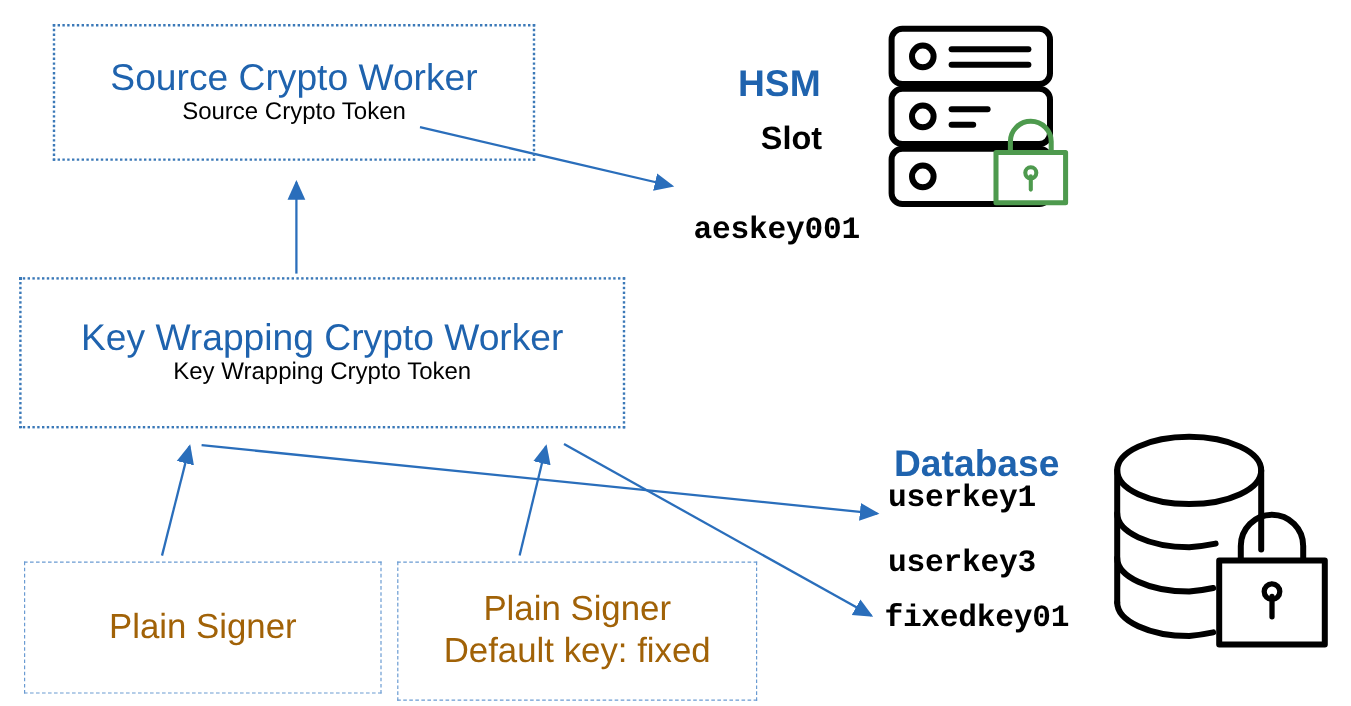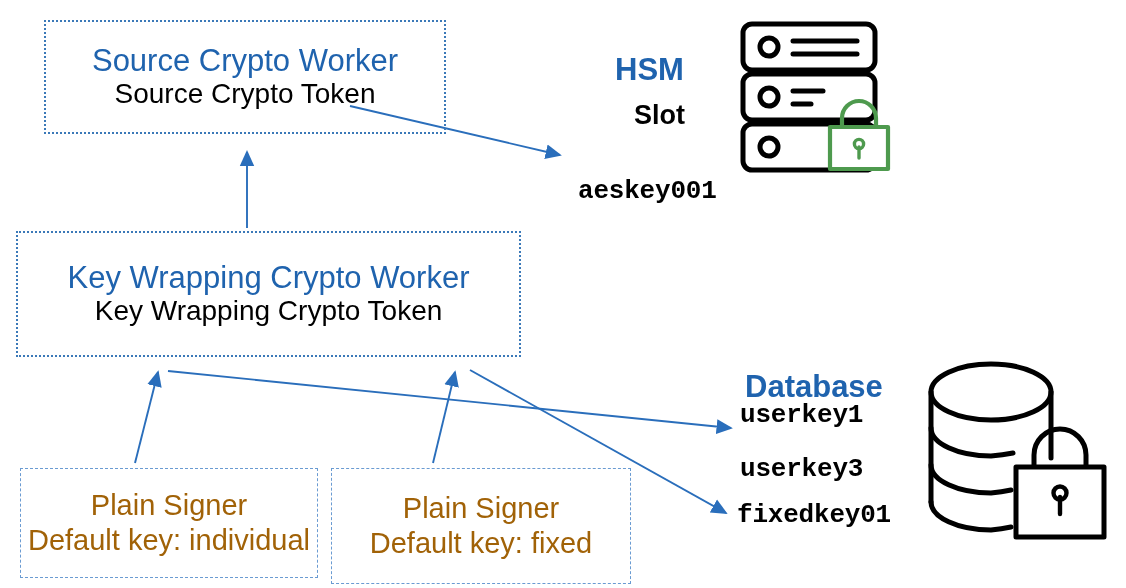--- a/index.html
+++ b/index.html
@@ -34,21 +34,21 @@
   .title-blue {
     color: #1f63ae;
     font-size: 31px;
     line-height: 1.06;
     white-space: nowrap;
     font-weight: 400;
   }
 
   .sub-black {
     color: #000000;
-    font-size: 28px;
+    font-size: 20px;
     line-height: 1.12;
     white-space: nowrap;
     font-weight: 400;
   }
   .plain-line {
     color: #a16207;
     font-size: 29px;
     line-height: 1.2;
     white-space: nowrap;
     text-align: center;
@@ -129,21 +129,20 @@
     <div class="sub-black">Source Crypto Token</div>
   </div>
 
   <div class="dbox" style="left:16px; top:231px; width:505px; height:126px;">
     <div class="title-blue">Key Wrapping Crypto Worker</div>
     <div class="sub-black">Key Wrapping Crypto Token</div>
   </div>
 
   <div class="dbox thin" style="left:20px; top:468px; width:298px; height:110px;">
     <div class="plain-line">Plain Signer</div>
-    <div class="plain-line">Default key: individual</div>
   </div>
 
   <div class="dbox thin" style="left:331px; top:468px; width:300px; height:116px;">
     <div class="plain-line">Plain Signer</div>
     <div class="plain-line">Default key: fixed</div>
   </div>
 
   <div class="lbl blue" style="left:615px; top:52px;">HSM</div>
   <div class="lbl black" style="left:634px; top:100px;">Slot</div>
   <div class="lbl mono" style="left:578px; top:140px;margin-top:36px;">aeskey001</div>

